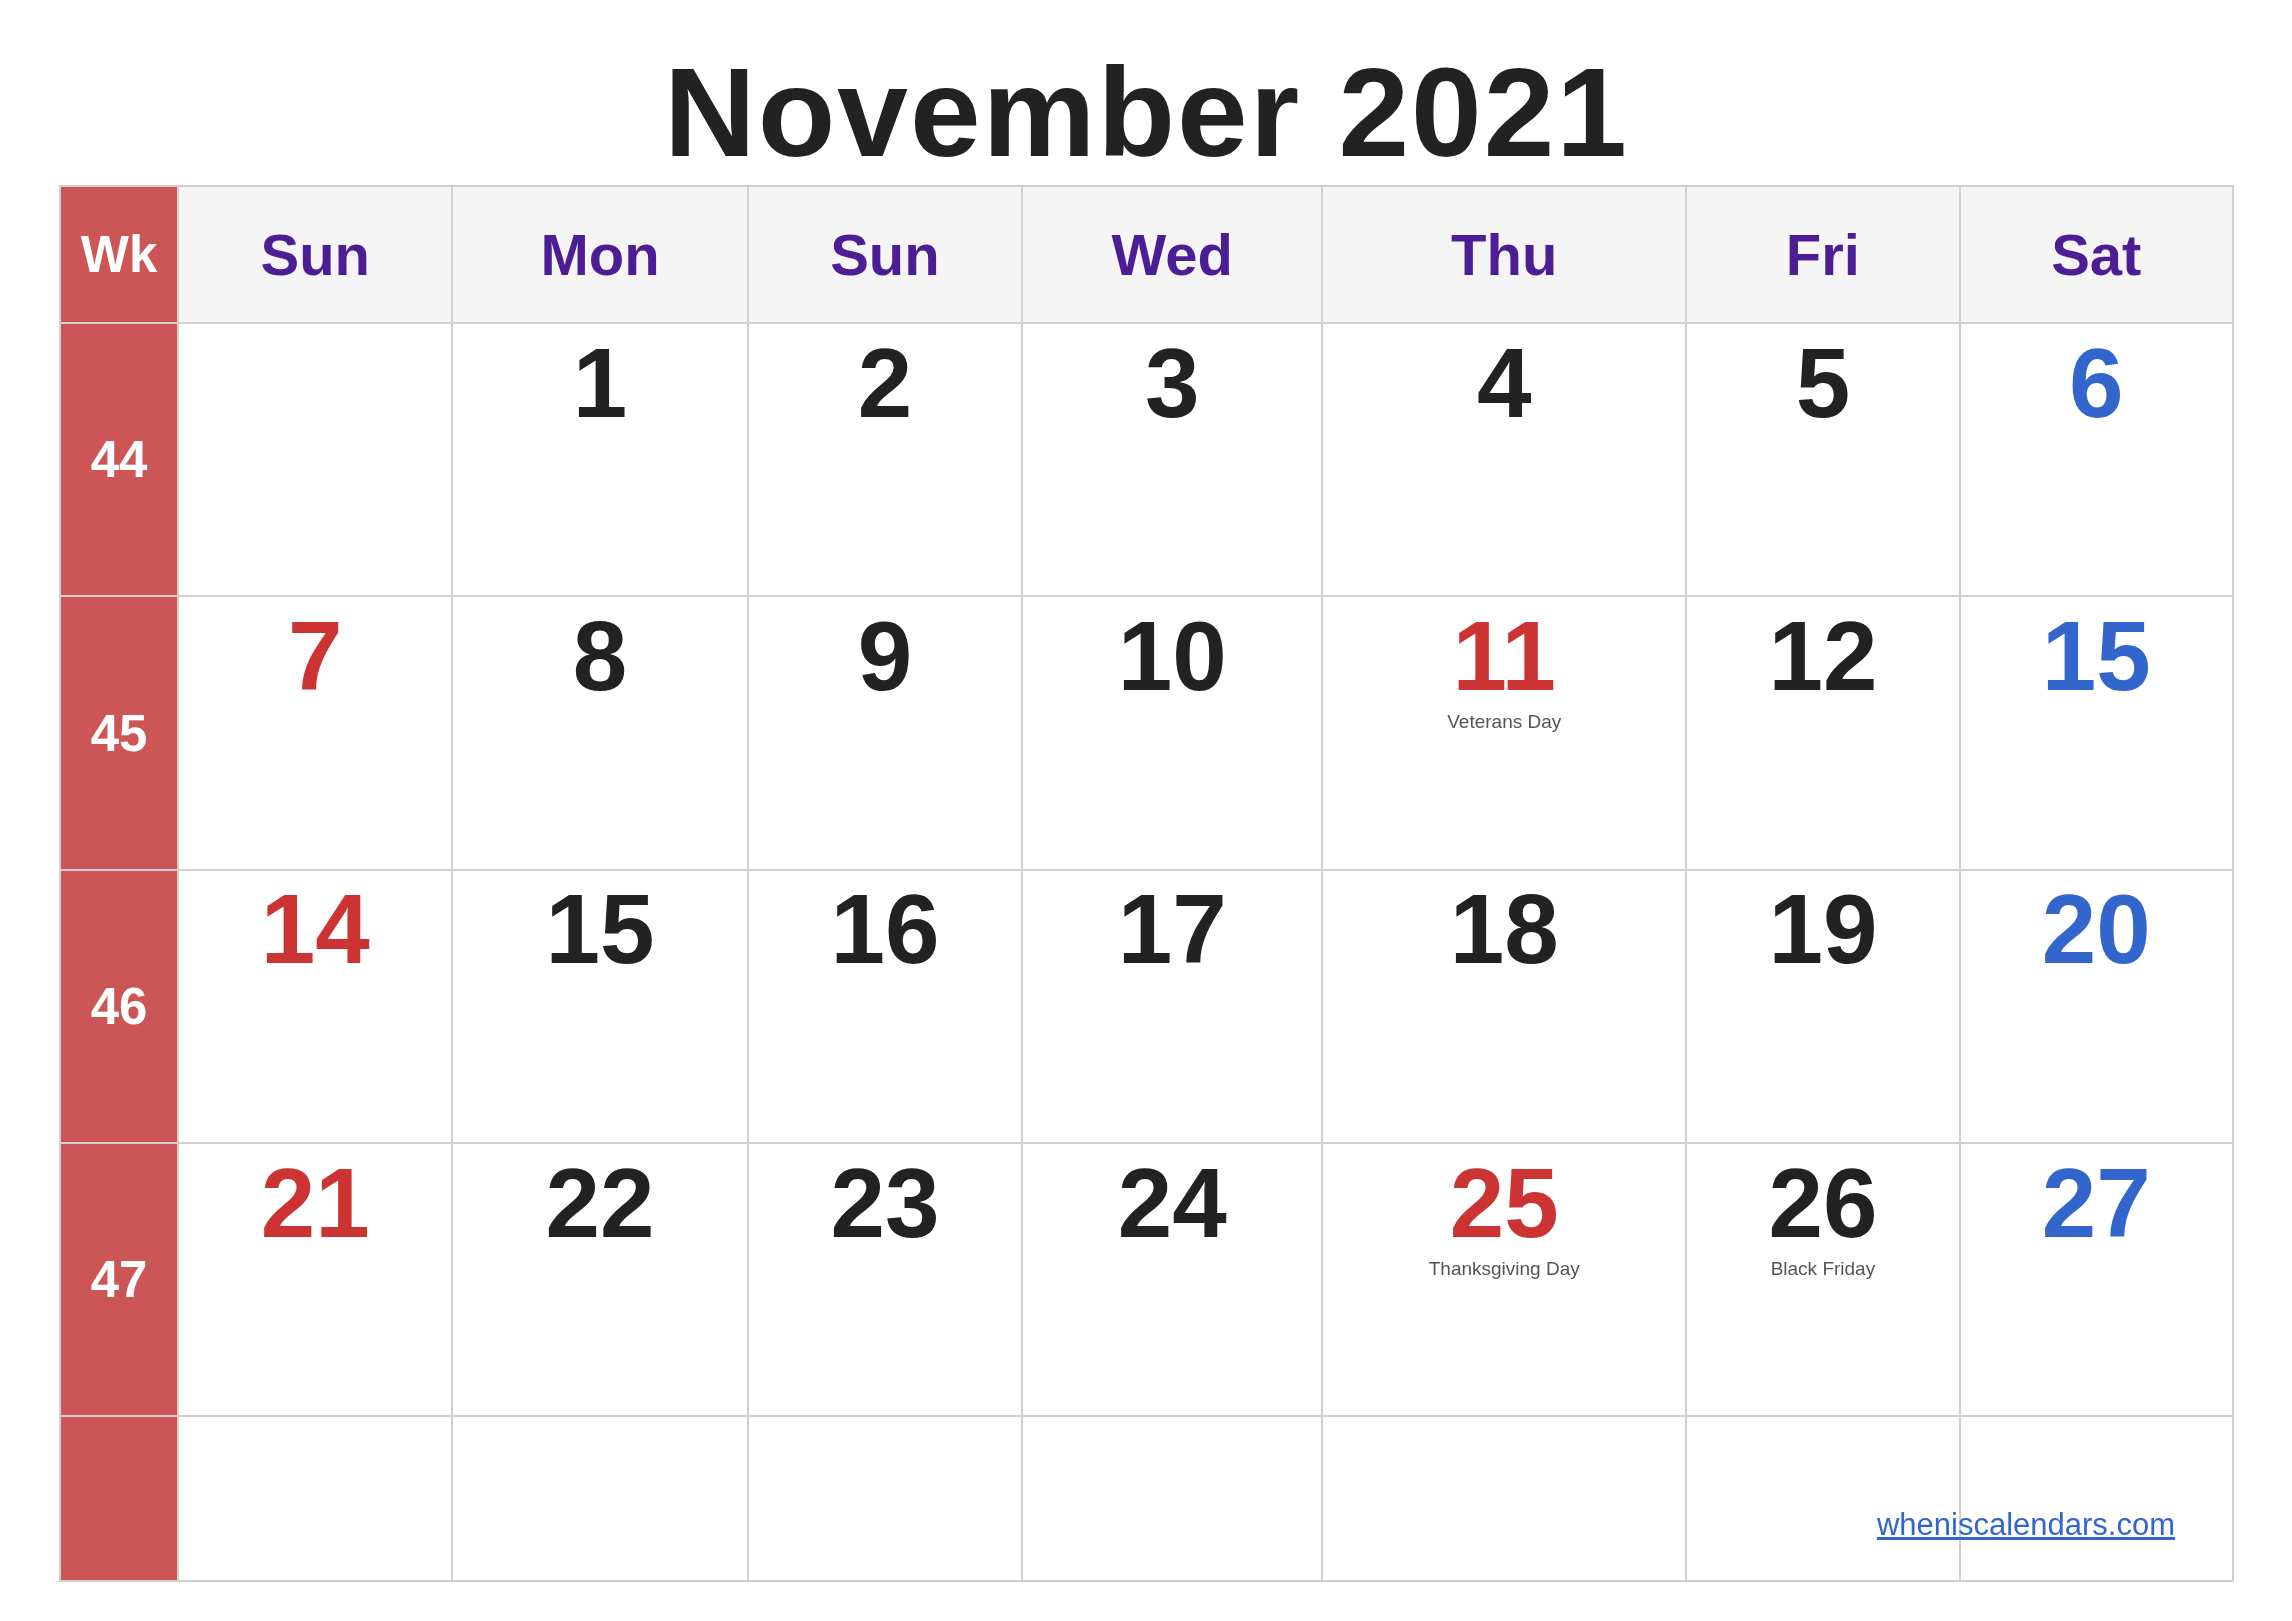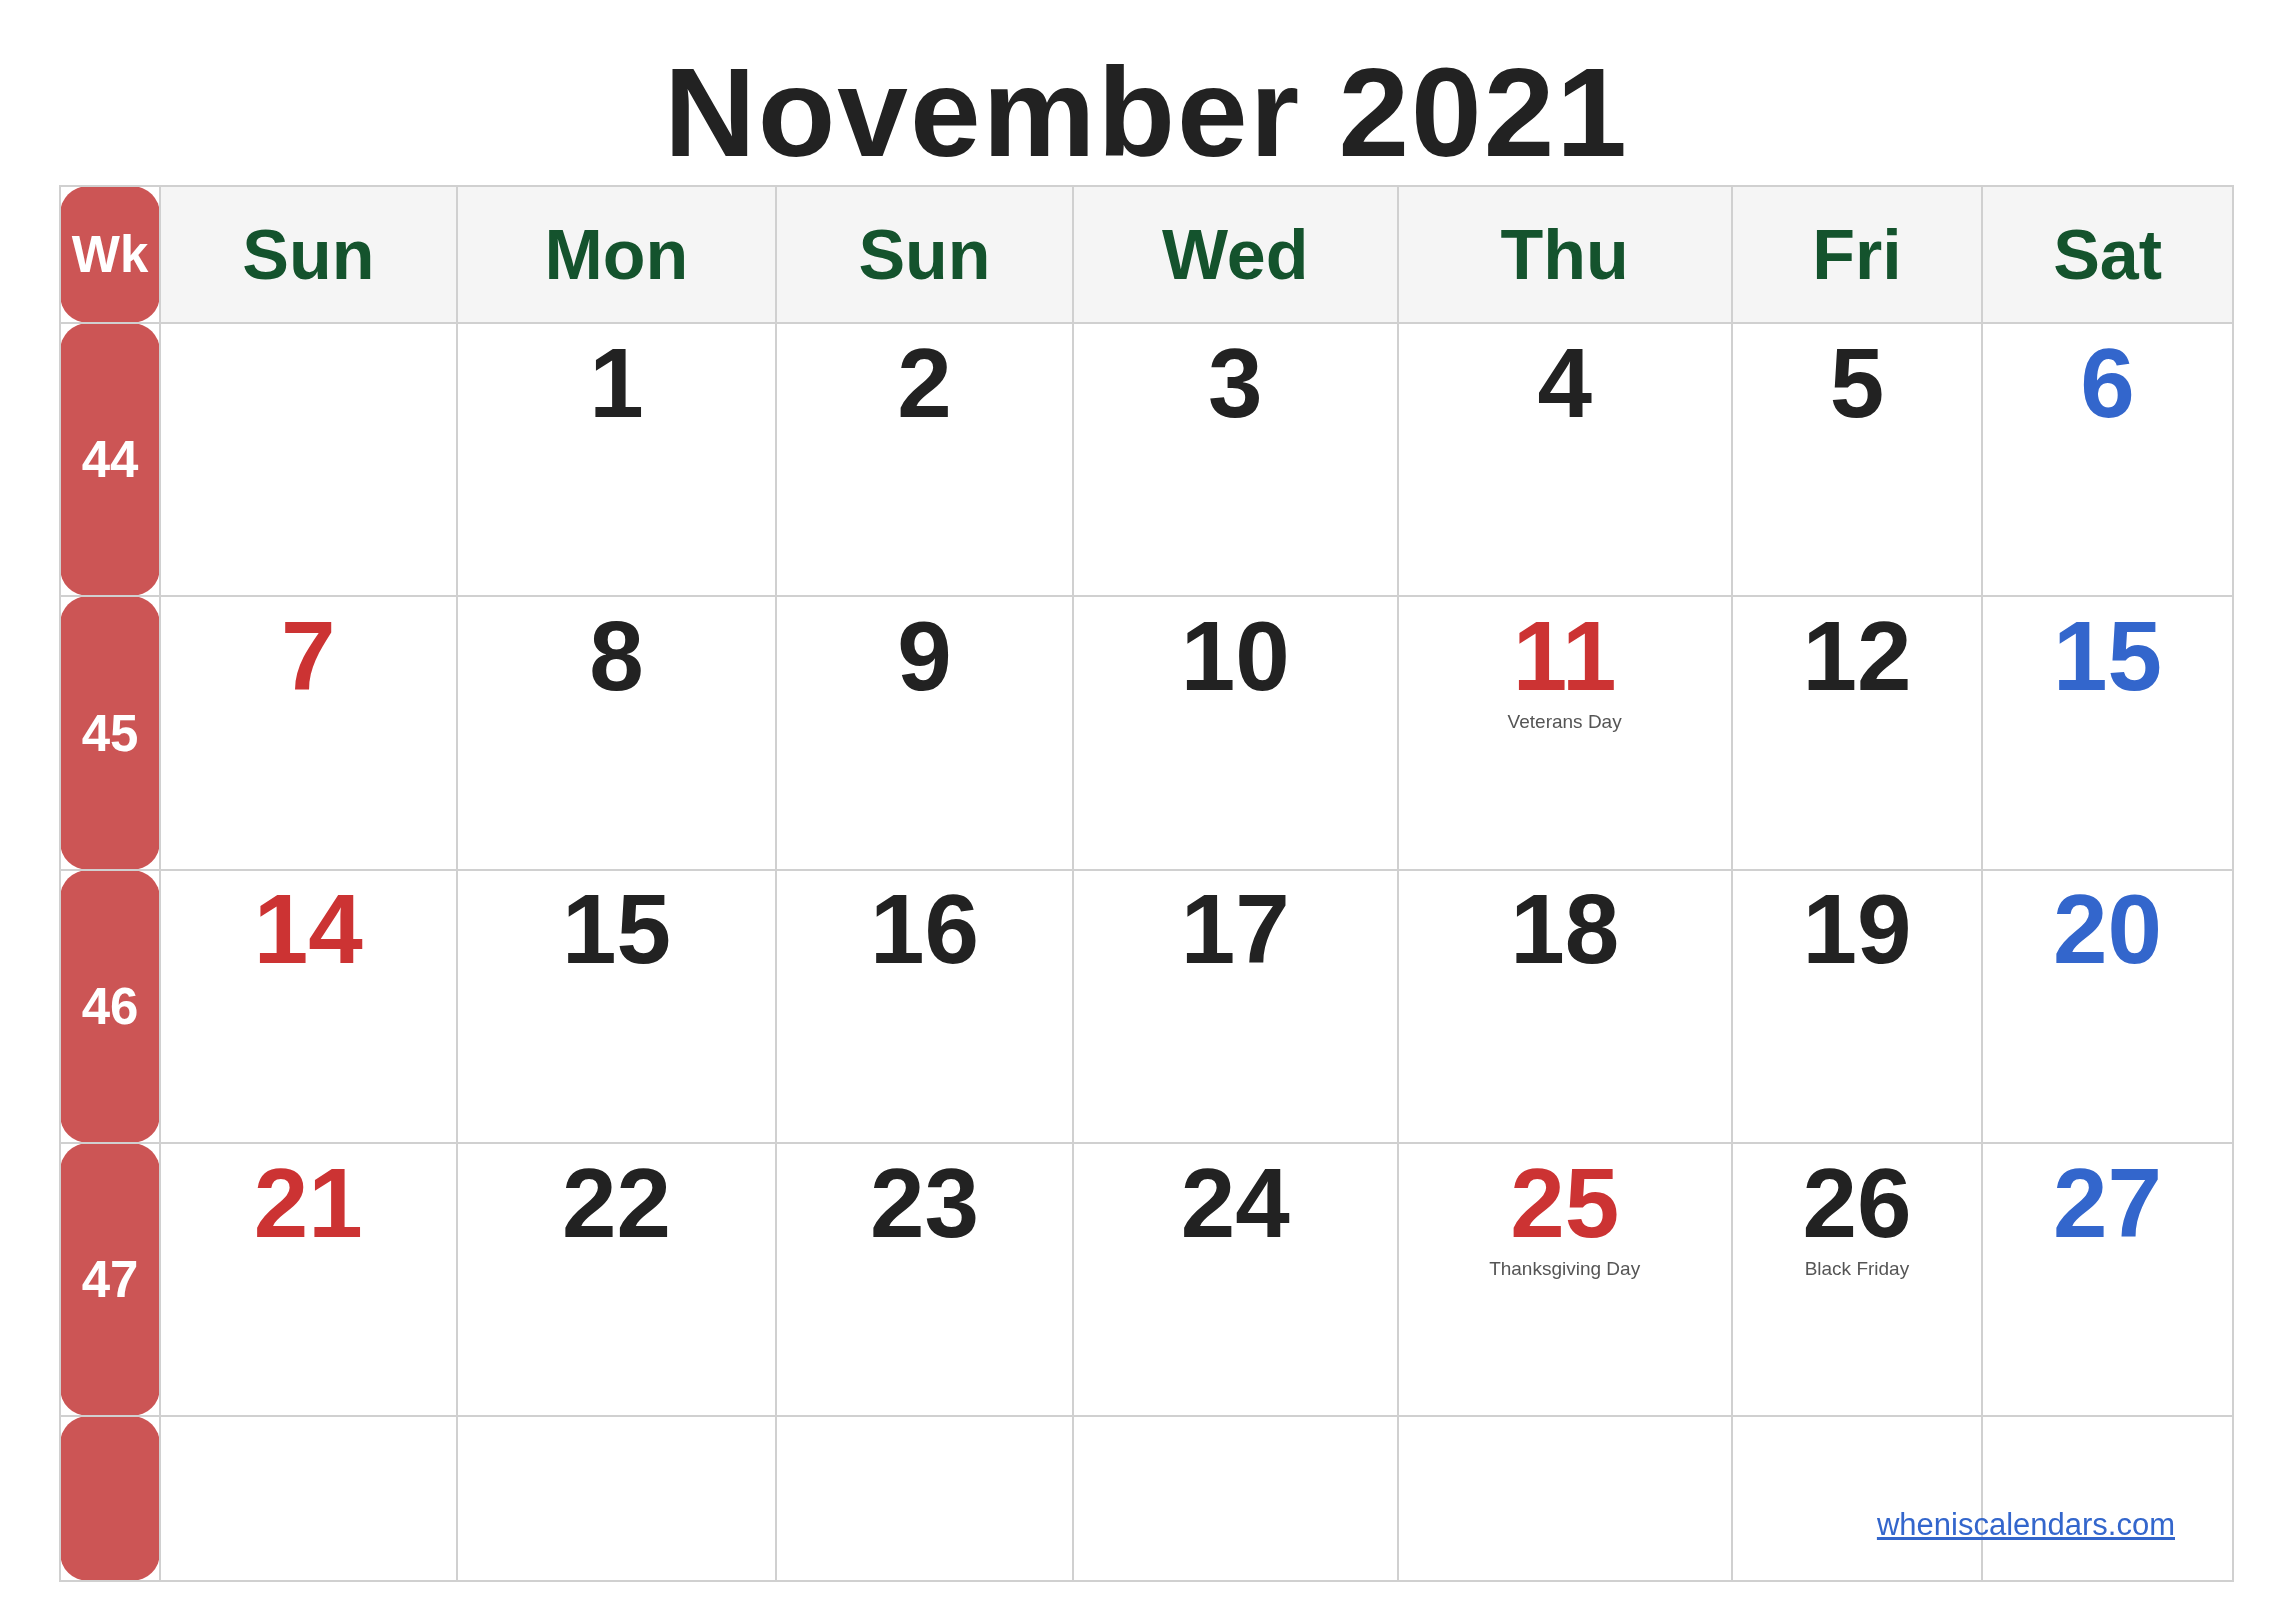--- a/index.html
+++ b/index.html
@@ -39,36 +39,35 @@
     .calendar-grid th,
     .calendar-grid td {
       border: 2px solid #d0d0d0;
       text-align: center;
       vertical-align: top;
       padding: 9.8px 7.8px;
     }
 
     
     .wk-col {
-      width: 100px;
+      width: 118px;
       background-color: #cc5555;
       color: #fff;
       font-size: 51px;
       font-weight: bold;
       vertical-align: middle !important;
       text-align: center;
-      border-radius: 28px;
     }
 
     
     .header-row th {
       background-color: #f5f5f5;
-      font-size: 70px;
+      font-size: 58px;
       font-weight: bold;
-      color: #14532d;
+      color: #4c1d95;
       height: 137px;
       vertical-align: middle;
     }
 
     .header-row .wk-header {
       background-color: #cc5555;
       color: #fff;
       font-size: 51px;
     }
 

